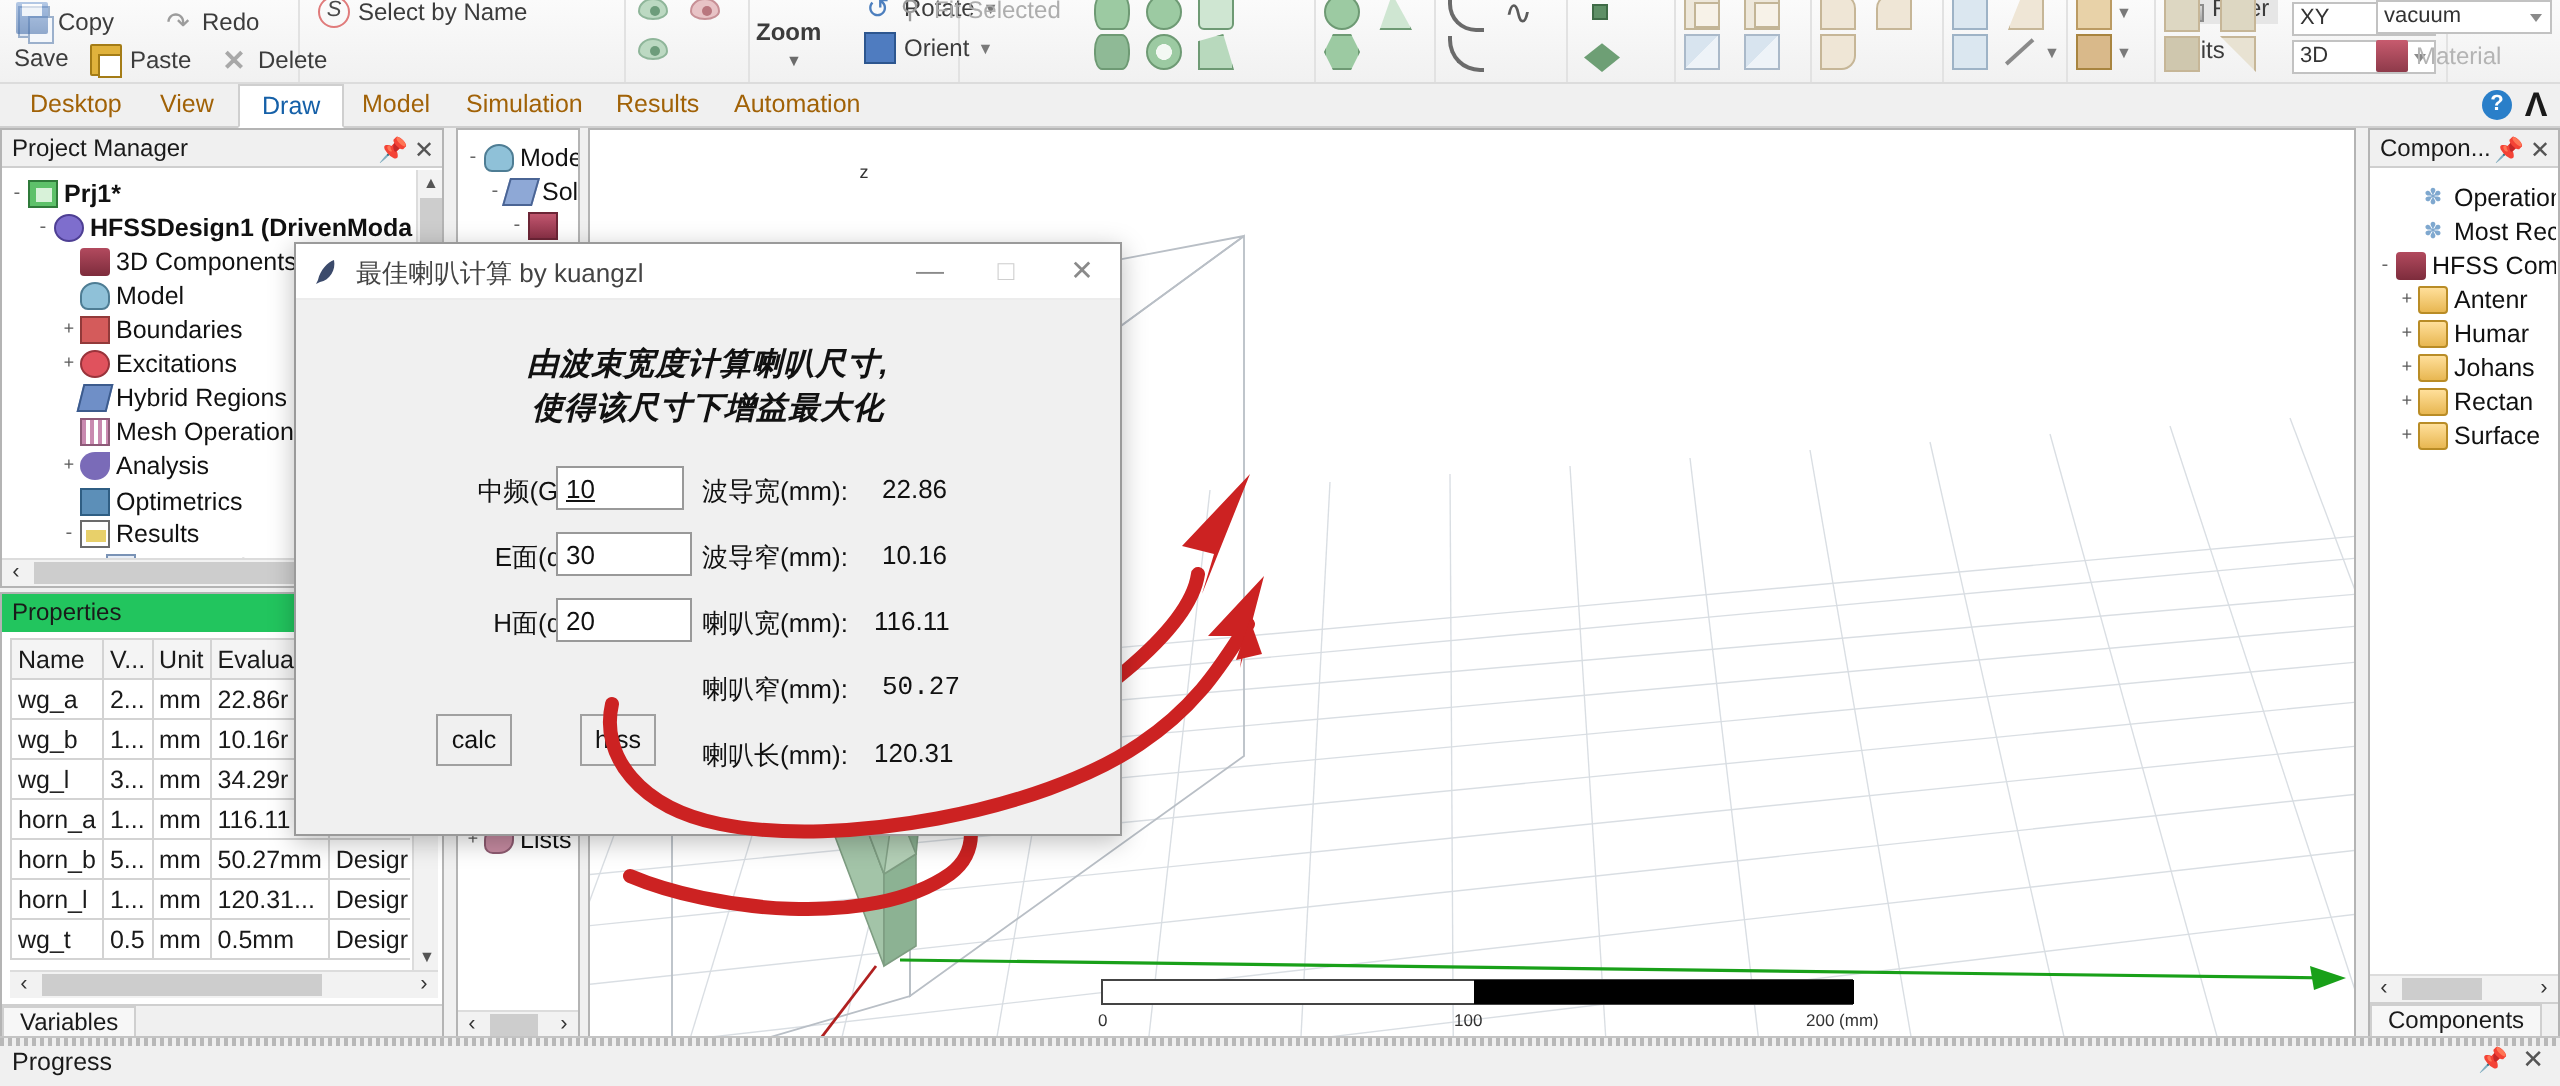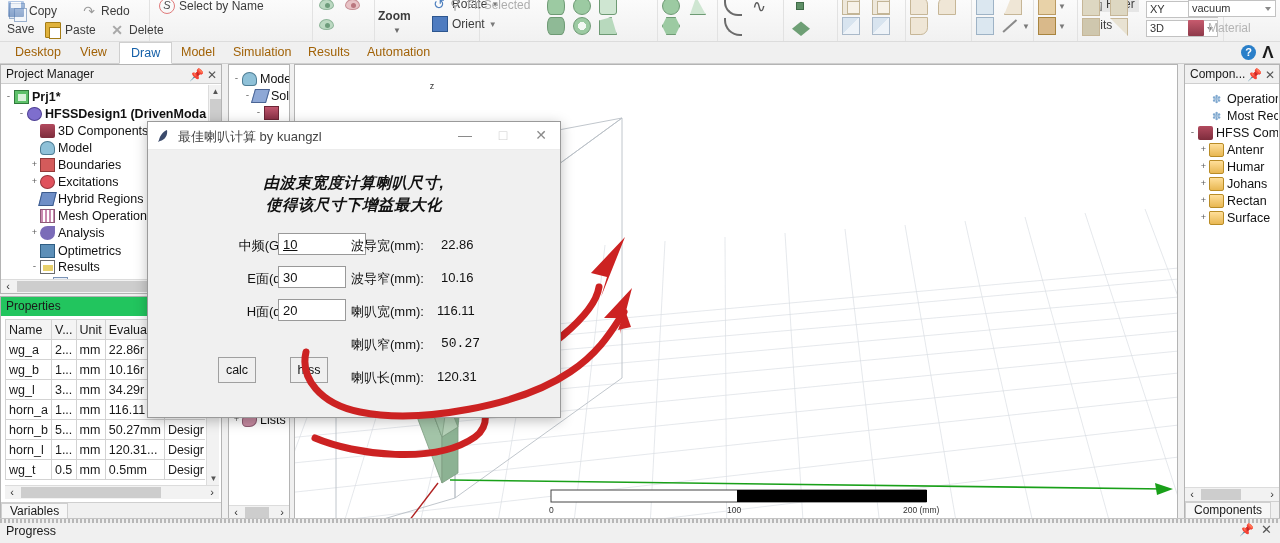--- a/index.html
+++ b/index.html
@@ -734,21 +734,21 @@
       <span class="dlg-btn" style="right:38px;color:#cfcfcf;">□</span>
       <span class="dlg-btn" style="right:0px;">✕</span>
     </div>
     <div class="dlg-body">
       <div class="dlg-head-text" style="position:absolute;left:0;top:22px;width:100%;">
         <div>由波束宽度计算喇叭尺寸,</div>
         <div>使得该尺寸下增益最大化</div>
       </div>
 
       <div class="lblR" style="left:40px;top:87px;width:115px;">中频(GHz):</div>
-      <input class="inp" style="left: 130px; top: 83px; width: 88px; text-decoration: underline;" value="10">
+      <input class="inp" style="left: 130px; top: 83px; width: 64px; text-decoration: underline;" value="10">
 
       <div class="lblR" style="left:40px;top:120px;width:115px;">E面(deg):</div>
       <input class="inp" style="left: 130px; top: 116px; width: 68px;" value="30">
 
       <div class="lblR" style="left:40px;top:153px;width:115px;">H面(deg):</div>
       <input class="inp" style="left: 130px; top: 149px; width: 68px;" value="20">
 
       <div class="lblL" style="left:203px;top:87px;">波导宽(mm):</div>
       <div class="lblL" style="left:293px;top:87px;">22.86</div>
 

